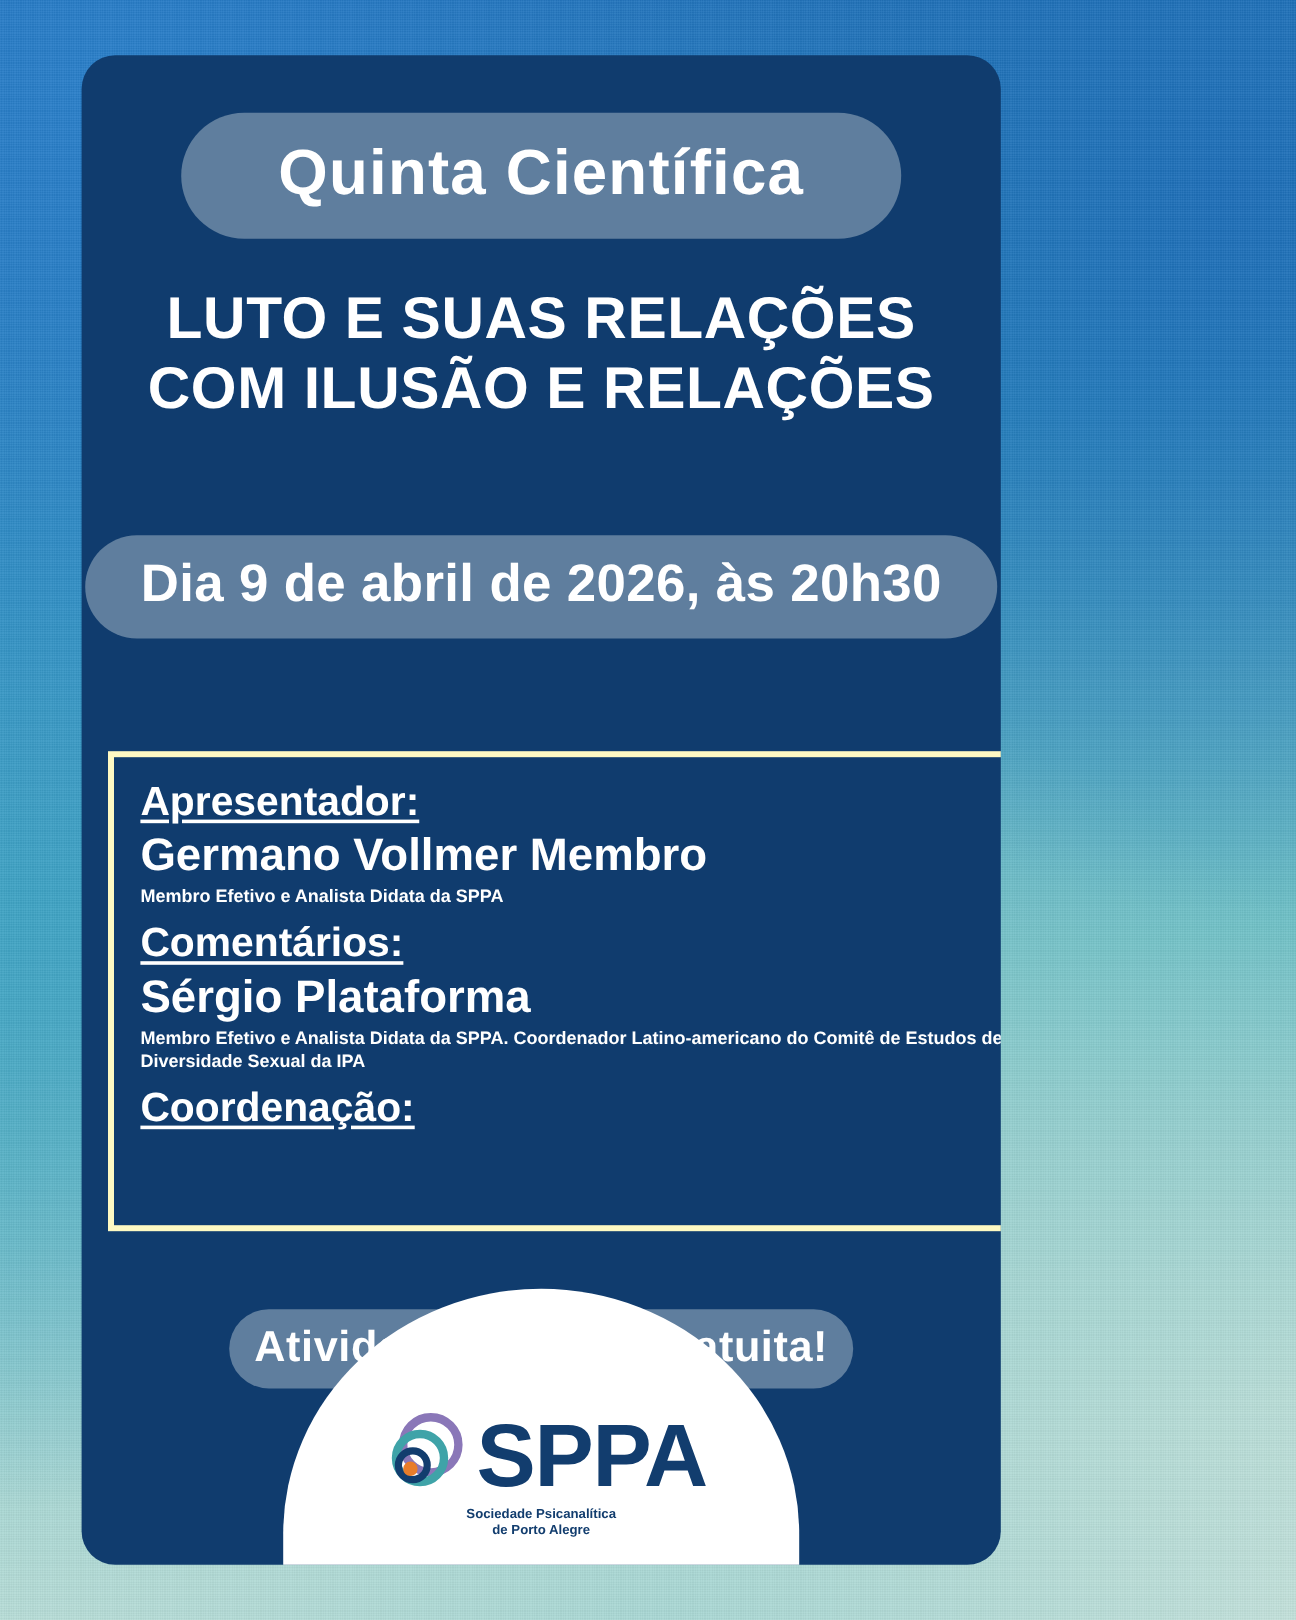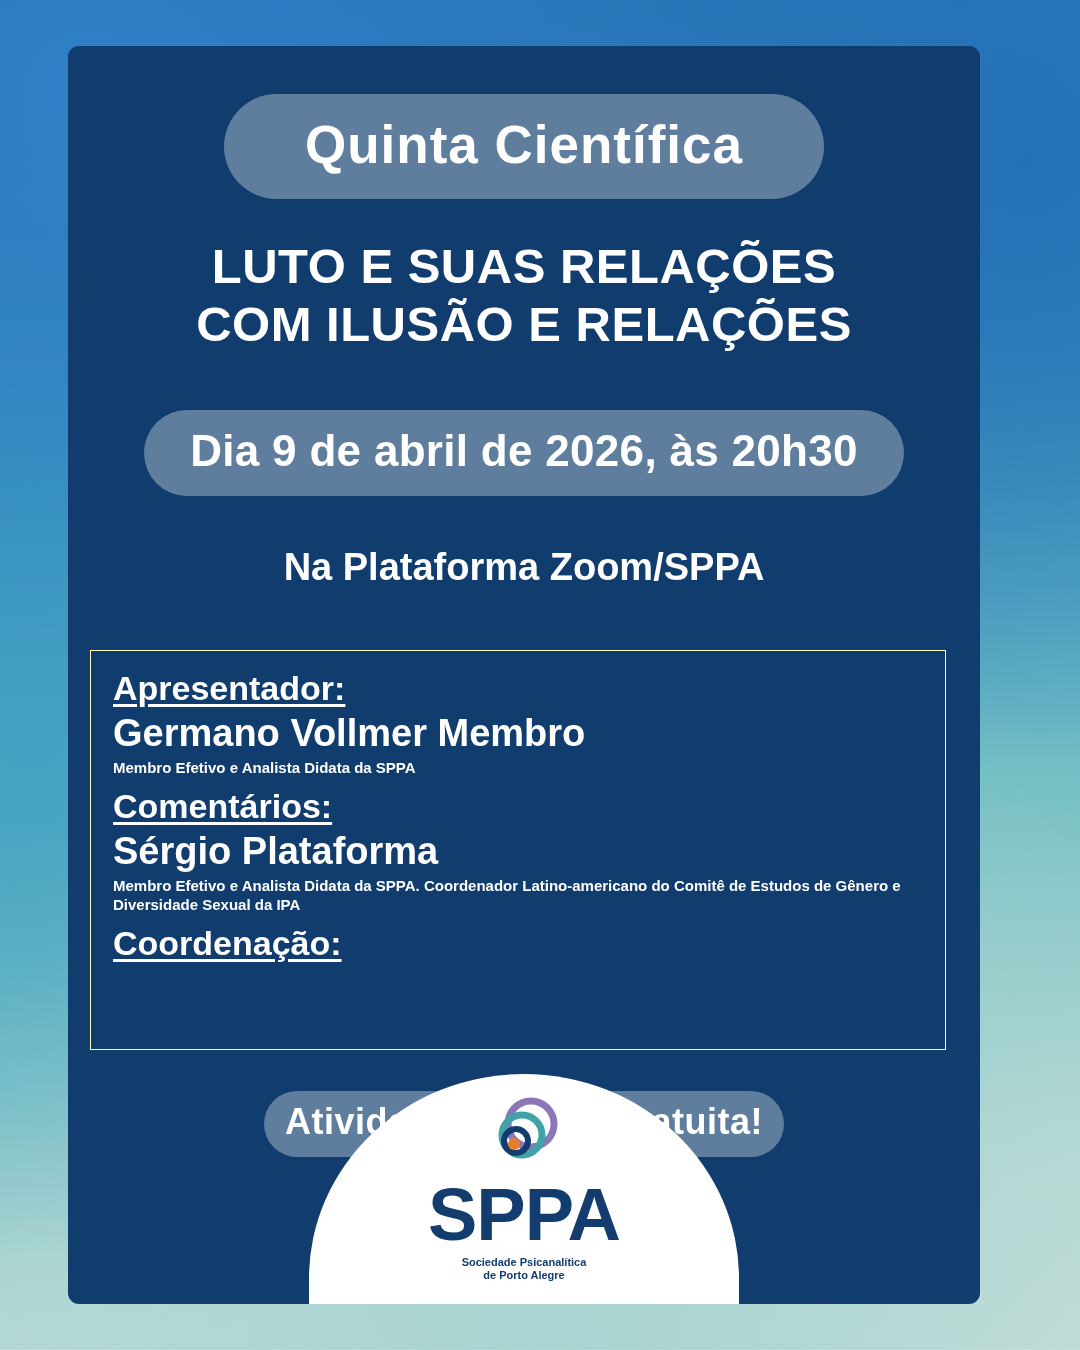--- a/index.html
+++ b/index.html
@@ -33,24 +33,24 @@
       repeating-linear-gradient(0deg, rgba(255,255,255,0.05) 0px, rgba(255,255,255,0.05) 1px, rgba(0,0,0,0.03) 1px, rgba(0,0,0,0.03) 2px),
       repeating-linear-gradient(90deg, rgba(255,255,255,0.045) 0px, rgba(255,255,255,0.045) 1px, rgba(0,0,0,0.03) 1px, rgba(0,0,0,0.03) 2px);
     opacity: 0.65;
     pointer-events: none;
   }
 
   .card {
     position: absolute;
     left: 68px;
     top: 46px;
-    width: 912px;
+    width: 766px;
     height: 1258px;
     background: #103c6e;
-    border-radius: 11px;
+    border-radius: 28px;
     overflow: hidden;
   }
 
   .pill {
     display: inline-block;
     background: #5f7e9e;
     color: #ffffff;
     border-radius: 999px;
     text-align: center;
     font-weight: bold;
@@ -79,21 +79,21 @@
     font-weight: bold;
     font-size: 49px;
     line-height: 1.18;
     letter-spacing: 0.5px;
   }
 
   .pill-date {
     position: absolute;
     left: 50%;
     transform: translateX(-50%);
-    top: 364px;
+    top: 400px;
     width: 760px;
     padding: 16px 0 20px;
     font-size: 44px;
     letter-spacing: 0.3px;
   }
 
   .platform {
     position: absolute;
     left: 50%;
     transform: translateX(-50%);
@@ -104,25 +104,24 @@
     font-weight: bold;
     font-size: 38px;
   }
 
   .info-box {
     position: absolute;
     left: 22px;
     top: 580px;
     width: 856px;
     min-height: 400px;
-    border: 1px solid #fef9c3;
+    border: 5px solid #fef9c3;
     padding: 14px 22px 22px 22px;
     box-sizing: border-box;
     color: #ffffff;
-    margin-top: 24px;
   }
 
   .role {
     font-size: 34px;
     font-weight: bold;
     text-decoration: underline;
     text-underline-offset: 4px;
     margin: 10px 0 4px 0;
   }
   .role:first-child { margin-top: 4px; }
@@ -179,21 +178,20 @@
     bottom: 22px;
     width: 400px;
     display: flex;
     flex-direction: column;
     align-items: center;
   }
   .logo-row {
     display: flex;
     align-items: center;
     gap: 6px;
-    flex-direction: column;
   }
   .logo-mark {
     width: 78px;
     height: 78px;
     position: relative;
     flex: 0 0 auto;
   }
   .logo-text {
     font-size: 74px;
     font-weight: bold;
@@ -220,21 +218,20 @@
 
     <div class="pill pill-title">Quinta Científica</div>
 
     <div class="headline">
       <div>LUTO E SUAS RELAÇÕES</div>
       <div>COM ILUSÃO E RELAÇÕES</div>
     </div>
 
     <div class="pill pill-date">Dia 9 de abril de 2026, às 20h30</div>
 
-    <div class="platform">Na Plataforma Zoom/SPPA</div>
 
     <div class="info-box">
 
       <div class="role">Apresentador:</div>
       <div class="person">Germano Vollmer Membro</div>
       <div class="person-desc">Membro Efetivo e Analista Didata da SPPA</div>
 
       <div class="role">Comentários:</div>
       <div class="person">Sérgio Plataforma</div>
       <div class="person-desc">Membro Efetivo e Analista Didata da SPPA. Coordenador Latino-americano do Comitê de Estudos de Gênero e Diversidade Sexual da IPA</div>

